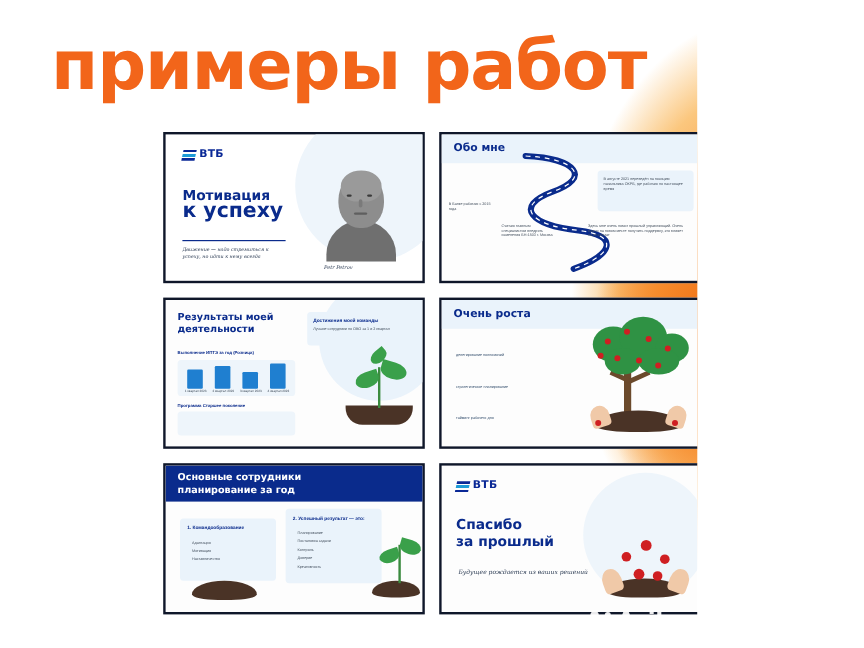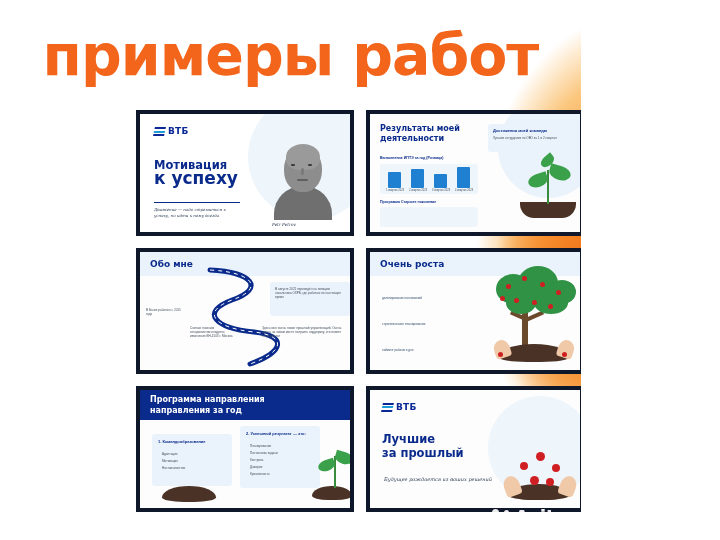--- a/index.html
+++ b/index.html
@@ -63,21 +63,21 @@
     top: 110px;
     width: 448px;
     display: grid;
     grid-template-columns: 218px 218px;
     grid-template-rows: 126px 126px 126px;
     gap: 12px;
   }
   .slide {
     position: relative;
     background: #fdfdfd;
-    border: 4px solid #0f172a;
+    border: 2px solid #0f172a;
     overflow: hidden;
   }
   .slide .pad {
     position: absolute;
     inset: 0;
   }
 
   
   .vtb-logo {
     position: absolute;
@@ -229,20 +229,39 @@
           <div class="s1-eye" style="left:36px;"></div>
           <div class="s1-nose"></div>
           <div class="s1-mouth"></div>
         </div>
 
         <div class="blue-title" style="left:14px; top:44px; font-size:11.5px; line-height:14px;">Мотивация</div>
         <div class="blue-title" style="left:14px; top:57px; font-size:17px; line-height:14px;">к успеху</div>
         <div class="s1-line"></div>
         <div class="script" style="position:absolute; left:14px; top:93px; width:88px; font-size:4px; line-height:1.5;">Движение — надо стремиться к успеху, но идти к нему всегда</div>
         <div class="script" style="position:absolute; left:132px; top:108px; font-size:4.2px;">Petr Petrov</div>
+      </div>
+    </div>
+
+    <div class="slide">
+      <div class="pad">
+        <div class="card" style="left:0; top:0; width:218px; height:24px; background:#eaf3fb; border-radius:0;"></div>
+        <div class="blue-title" style="left:10px; top:7px; font-size:9px;">Обо мне</div>
+
+        <svg class="s3-path" viewBox="0 0 112 106">
+          <path d="M18 4 C 60 6, 74 22, 40 34 C 8 46, 22 62, 62 66 C 96 70, 92 86, 58 98" fill="none" stroke="#0a2b8c" stroke-width="5" stroke-linecap="round"></path>
+          <path d="M18 4 C 60 6, 74 22, 40 34 C 8 46, 22 62, 62 66 C 96 70, 92 86, 58 98" fill="none" stroke="#ffffff" stroke-width="1" stroke-dasharray="4 4"></path>
+        </svg>
+
+        <div class="tiny" style="left:6px; top:56px; width:40px;">В Банке работаю с 2015 года</div>
+        <div class="tiny" style="left:50px; top:74px; width:44px;">Считаю главным специалистом внедрять изменения БН-1503 г. Москва</div>
+        <div class="card" style="left:130px; top:30px; width:80px; height:34px;">
+          <div class="tiny" style="left:5px; top:5px; width:70px;">В августе 2021 переведён на позицию начальника ОКРБ, где работаю по настоящее время</div>
+        </div>
+        <div class="tiny" style="left:122px; top:74px; width:80px;">Здесь мне очень помог прошлый управляющий. Очень важно на новом месте получить поддержку, это влияет на результат</div>
       </div>
     </div>
 
     <div class="slide">
       <div class="pad">
         <div class="circle-bg" style="left:128px; top:-16px; width:100px; height:100px;"></div>
 
         <div class="blue-title" style="left:10px; top:10px; font-size:8px; line-height:10px;">Результаты моей</div>
         <div class="blue-title" style="left:10px; top:20px; font-size:8px; line-height:10px;">деятельности</div>
 
@@ -271,39 +290,20 @@
         <div class="stem" style="left:177px; top:56px; width:2px; height:34px;"></div>
         <div class="leaf" style="left:158px; top:60px; width:20px; height:13px; transform:rotate(-18deg);"></div>
         <div class="leaf" style="left:179px; top:52px; width:22px; height:14px; transform:rotate(16deg) scaleX(-1);"></div>
         <div class="leaf" style="left:170px; top:42px; width:15px; height:10px; transform:rotate(-40deg);"></div>
       </div>
     </div>
 
     <div class="slide">
       <div class="pad">
         <div class="card" style="left:0; top:0; width:218px; height:24px; background:#eaf3fb; border-radius:0;"></div>
-        <div class="blue-title" style="left:10px; top:7px; font-size:9px;">Обо мне</div>
-
-        <svg class="s3-path" viewBox="0 0 112 106">
-          <path d="M18 4 C 60 6, 74 22, 40 34 C 8 46, 22 62, 62 66 C 96 70, 92 86, 58 98" fill="none" stroke="#0a2b8c" stroke-width="5" stroke-linecap="round"></path>
-          <path d="M18 4 C 60 6, 74 22, 40 34 C 8 46, 22 62, 62 66 C 96 70, 92 86, 58 98" fill="none" stroke="#ffffff" stroke-width="1" stroke-dasharray="4 4"></path>
-        </svg>
-
-        <div class="tiny" style="left:6px; top:56px; width:40px;">В Банке работаю с 2015 года</div>
-        <div class="tiny" style="left:50px; top:74px; width:44px;">Считаю главным специалистом внедрять изменения БН-1503 г. Москва</div>
-        <div class="card" style="left:130px; top:30px; width:80px; height:34px;">
-          <div class="tiny" style="left:5px; top:5px; width:70px;">В августе 2021 переведён на позицию начальника ОКРБ, где работаю по настоящее время</div>
-        </div>
-        <div class="tiny" style="left:122px; top:74px; width:80px;">Здесь мне очень помог прошлый управляющий. Очень важно на новом месте получить поддержку, это влияет на результат</div>
-      </div>
-    </div>
-
-    <div class="slide">
-      <div class="pad">
-        <div class="card" style="left:0; top:0; width:218px; height:24px; background:#eaf3fb; border-radius:0;"></div>
         <div class="blue-title" style="left:10px; top:7px; font-size:9px;">Очень роста</div>
 
         <div class="tree-trunk" style="left:152px; top:56px; width:6px; height:38px;"></div>
         <div class="tree-trunk" style="left:140px; top:62px; width:18px; height:4px; transform:rotate(24deg);"></div>
         <div class="tree-trunk" style="left:156px; top:62px; width:18px; height:4px; transform:rotate(-24deg);"></div>
         <div class="tree-crown" style="left:126px; top:22px; width:34px; height:30px;"></div>
         <div class="tree-crown" style="left:148px; top:14px; width:40px; height:34px;"></div>
         <div class="tree-crown" style="left:178px; top:28px; width:28px; height:24px;"></div>
         <div class="tree-crown" style="left:136px; top:40px; width:30px; height:22px;"></div>
         <div class="tree-crown" style="left:164px; top:40px; width:34px; height:22px;"></div>
@@ -325,22 +325,22 @@
 
         <div class="tiny" style="left:12px; top:44px; width:66px; color:#36506e;">делегирование полномочий</div>
         <div class="tiny" style="left:12px; top:70px; width:66px; color:#36506e;">стратегическое планирование</div>
         <div class="tiny" style="left:12px; top:96px; width:66px; color:#36506e;">тайминг рабочего дня</div>
       </div>
     </div>
 
     <div class="slide">
       <div class="pad">
         <div class="s5-head" style="left:0; top:0; width:218px; height:30px;">
-          <div style="position:absolute; left:10px; top:5px; font-size:8px;">Программа направления</div>
-          <div style="position:absolute; left:10px; top:16px; font-size:8px;">направления за год</div>
+          <div style="position:absolute; left:10px; top:5px; font-size:8px;">Основные сотрудники</div>
+          <div style="position:absolute; left:10px; top:16px; font-size:8px;">планирование за год</div>
         </div>
 
         <div class="card" style="left:12px; top:44px; width:80px; height:52px;">
           <div class="tinyb" style="left:6px; top:5px; font-size:4px;">1. Командообразование</div>
           <div class="tiny" style="left:10px; top:18px;">Адаптация</div>
           <div class="tiny" style="left:10px; top:25px;">Мотивация</div>
           <div class="tiny" style="left:10px; top:32px;">Наставничество</div>
         </div>
 
         <div class="card" style="left:100px; top:36px; width:80px; height:62px;">
@@ -361,21 +361,21 @@
     </div>
 
     <div class="slide">
       <div class="pad">
         <div class="circle-bg s6-circle"></div>
         <div class="vtb-logo" style="left:12px; top:12px;">
           <span class="vtb-mark"></span>
           <span class="vtb-text">ВТБ</span>
         </div>
 
-        <div class="blue-title" style="left:12px; top:42px; font-size:11.5px;">Лучшие</div>
+        <div class="blue-title" style="left:12px; top:42px; font-size:11.5px;">Спасибо</div>
         <div class="blue-title" style="left:12px; top:56px; font-size:11.5px;">за прошлый</div>
         <div class="script" style="position:absolute; left:14px; top:86px; font-size:5px;">Будущее рождается из ваших решений</div>
 
         <div class="soil" style="left:138px; top:94px; width:62px; height:16px;"></div>
         <div class="hand" style="left:134px; top:86px; width:16px; height:20px; transform:rotate(-20deg);"></div>
         <div class="hand" style="left:190px; top:86px; width:16px; height:20px; transform:rotate(20deg);"></div>
         <div class="apple" style="left:150px; top:72px; width:8px; height:8px;"></div>
         <div class="apple" style="left:166px; top:62px; width:9px; height:9px;"></div>
         <div class="apple" style="left:182px; top:74px; width:8px; height:8px;"></div>
         <div class="apple" style="left:160px; top:86px; width:9px; height:9px;"></div>

